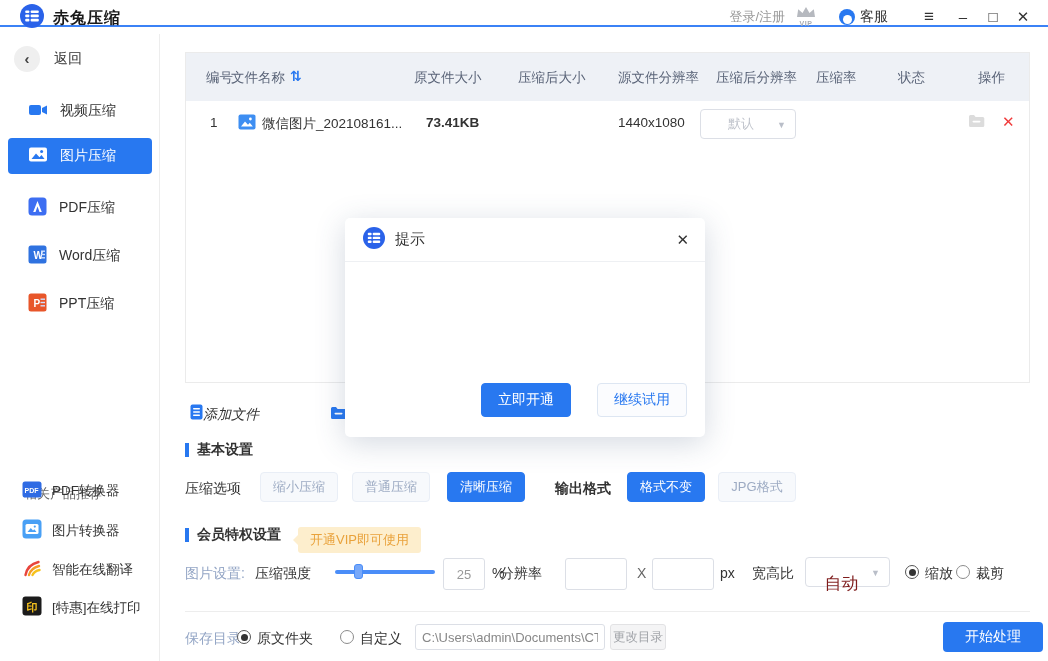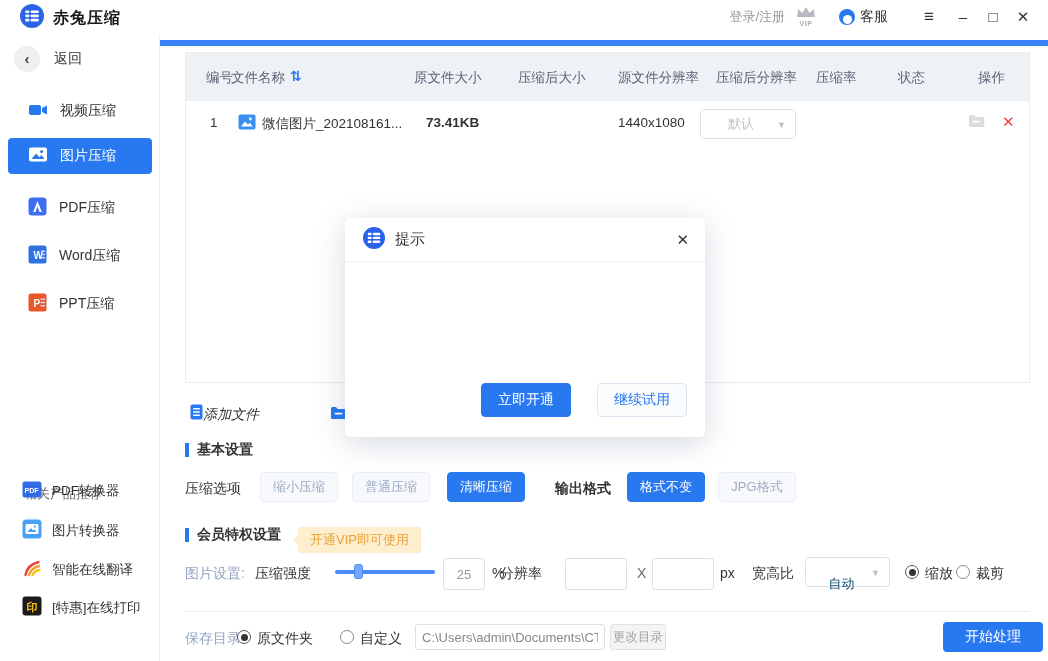--- a/index.html
+++ b/index.html
@@ -1,21 +1,21 @@
 <!DOCTYPE html>
 <html><head>
 <meta charset="utf-8">
 <style>
   * { margin:0; padding:0; box-sizing:border-box; }
   html,body { width:1048px; height:661px; }
   body { font-family:"Liberation Sans","DejaVu Sans",sans-serif; background:#fff; overflow:hidden; }
   #app { position:relative; width:1048px; height:661px; background:#fff; }
 
   
-  .topbar { position:absolute; left:0; top:0; width:1048px; height:46px; background:#fff; border-bottom:6px solid #3b82f6; }
+  .topbar { position:absolute; left:0; top:0; width:1048px; height:27px; background:#fff; border-bottom:2px solid #3b82f6; }
   .brand { position:absolute; left:20px; top:4px; display:flex; align-items:center; gap:9px; }
   .brand-title { font-size:16px; font-weight:bold; color:#1a1a1a; letter-spacing:1px; }
   .topbar-right { position:absolute; right:10px; top:0; height:33px; display:flex; align-items:center; }
   .login-link { font-size:13px; color:#999; margin-right:10px; cursor:pointer; }
   .vip-wrap { margin-right:14px; display:flex; flex-direction:column; align-items:center; line-height:1; }
   .vip-text { font-size:7px; color:#a8abb1; font-weight:bold; margin-top:1px; letter-spacing:0.5px; }
   .svc-wrap { display:flex; align-items:center; gap:5px; margin-right:26px;padding-left:8px; }
   .svc-circle { width:16px; height:16px; border-radius:50%; background:#2878f0; position:relative; overflow:hidden; }
   .svc-circle::after { content:""; position:absolute; left:4px; top:6px; width:9px; height:9px; border-radius:50%; background:#fff; }
   .svc-label { font-size:14px; color:#333; }
@@ -61,21 +61,21 @@
   .flabel { position:absolute; font-size:14px; color:#333; white-space:nowrap; }
   .opt-btn { position:absolute; top:472px; width:78px; height:30px; border-radius:4px; font-size:13px; display:flex; align-items:center; justify-content:center; cursor:pointer; background:#f7f9fc; border:1px solid #e9eef6; color:#9dabc3; }
   .opt-btn.on { background:#2878f0; border-color:#2878f0; color:#fff; }
 
   
   .dim-label { color:#93a5c5; }
   .slider-track { position:absolute; left:335px; top:570px; width:100px; height:4px; border-radius:2px; background:#4a8df8; cursor:pointer; }
   .slider-handle { position:absolute; left:19px; top:-6px; width:9px; height:15px; border-radius:3px; background:#77a8f9; border:1px solid #4a8df8; }
   .mini-input { position:absolute; height:32px; border:1px solid #dcdfe6; border-radius:3px; font-size:13px; color:#999; text-align:center; background:#fff; font-family:inherit; }
   .gh-select { position:absolute; left:805px; top:557px; width:85px; height:30px; border:1px solid #dcdfe6; border-radius:4px; background:#fff; display:flex; align-items:center; justify-content:center; cursor:pointer; }
-  .gh-select .sel-text { font-size:13px; color:#0c4a6e; margin-right:12px;margin-top:23px; }
+  .gh-select .sel-text { font-size:17px; color:#7f1d1d; margin-right:12px;margin-top:23px; }
   .radio { position:absolute; width:14px; height:14px; border-radius:50%; border:1px solid #8c8c8c; background:#fff; cursor:pointer; }
   .radio.checked { border-color:#555; }
   .radio.checked::after { content:""; position:absolute; left:2.5px; top:2.5px; width:7px; height:7px; border-radius:50%; background:#333; }
   .rlabel { position:absolute; font-size:14px; color:#333; cursor:pointer; }
 
   .divider { position:absolute; left:185px; top:611px; width:845px; height:1px; background:#ededed; }
 
   
   .path-input { position:absolute; left:415px; top:624px; width:190px; height:26px; border:1px solid #dcdfe6; border-radius:3px; font-size:13px; color:#888; padding:0 6px; white-space:nowrap; overflow:hidden; background:#fff; font-family:inherit; }
   .change-btn { position:absolute; left:610px; top:624px; width:56px; height:26px; background:#f4f4f5; border:1px solid #e2e2e4; border-radius:3px; color:#a0a3a8; font-size:12.5px; display:flex; align-items:center; justify-content:center; cursor:pointer; }

